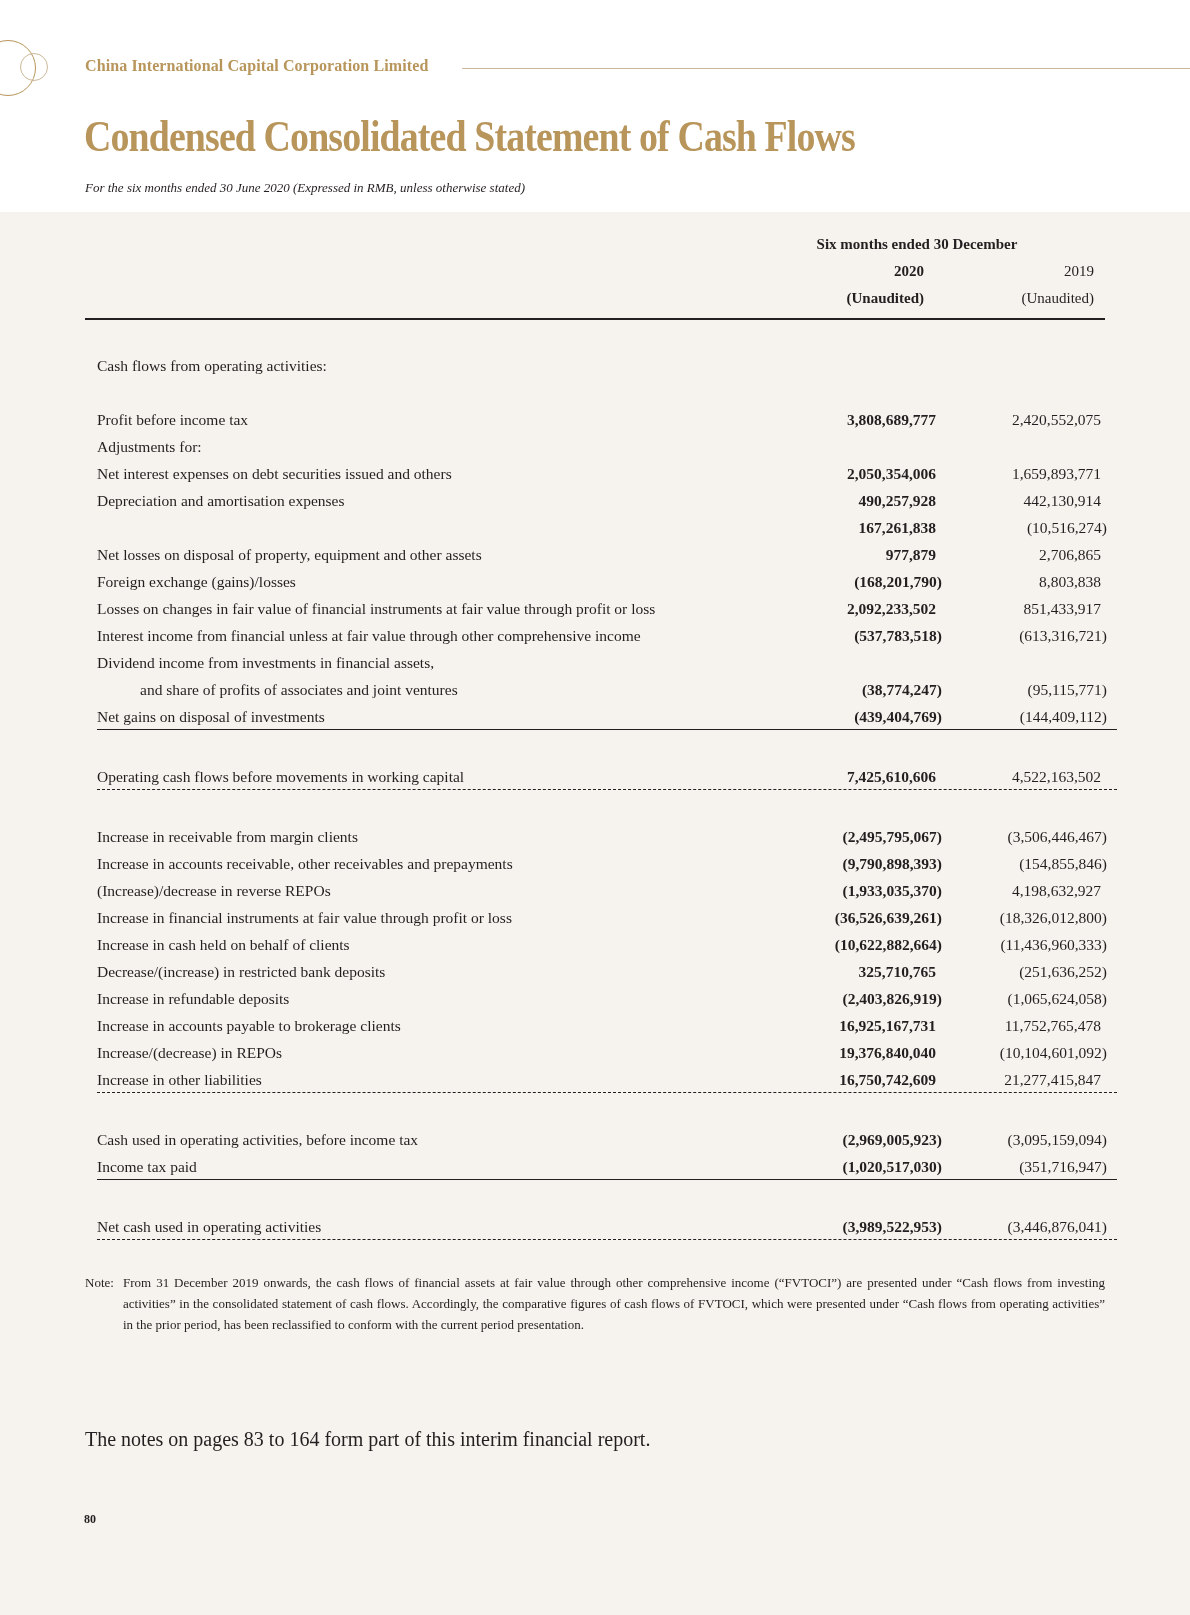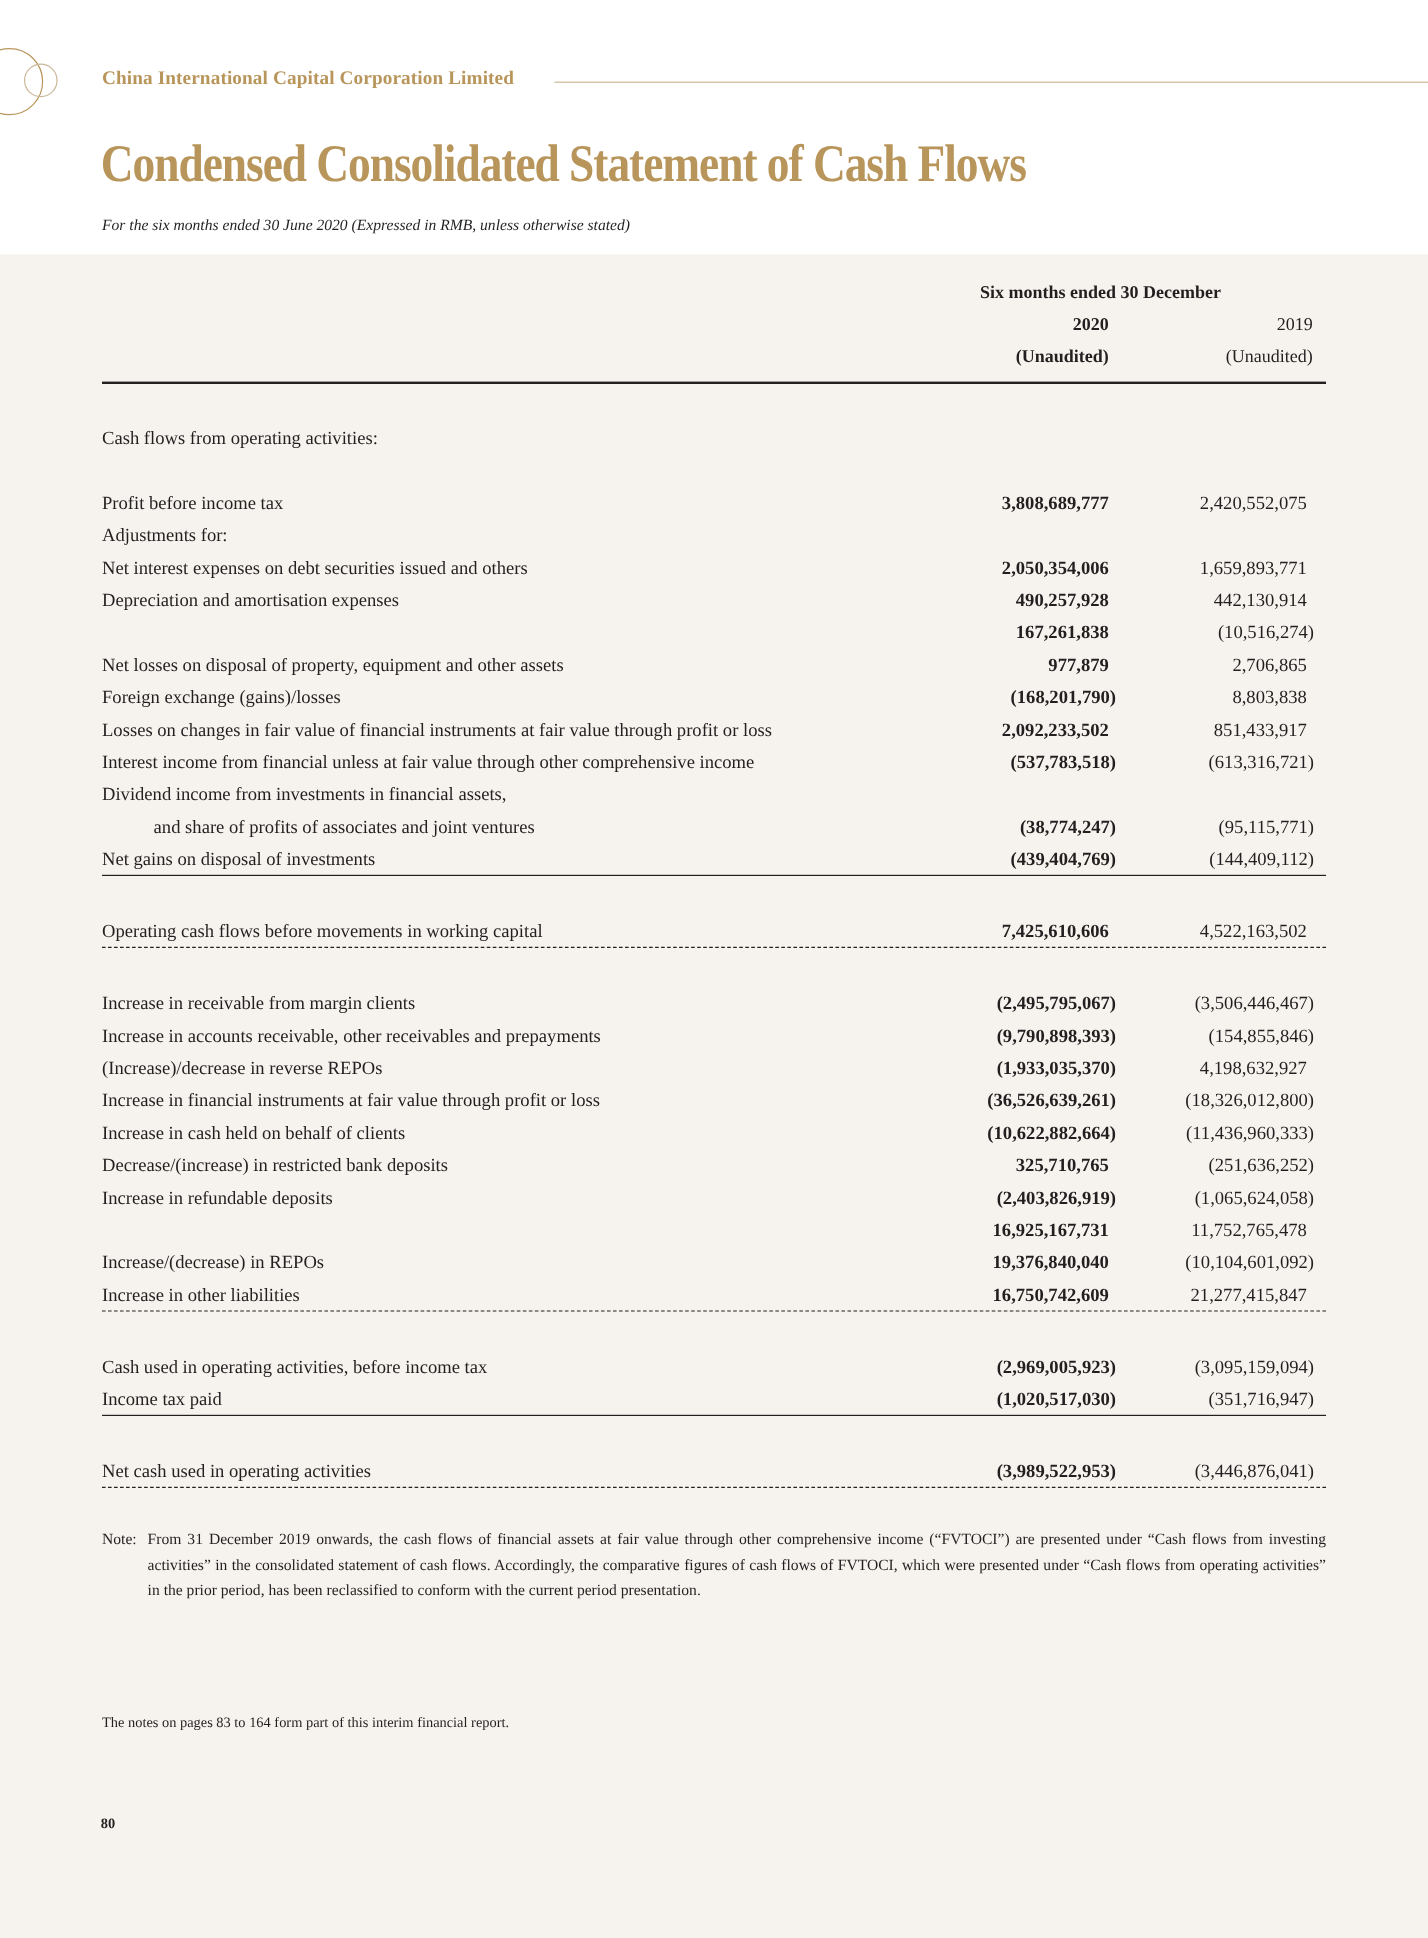--- a/index.html
+++ b/index.html
@@ -18,34 +18,34 @@
 
   .col-head { position: absolute; font-size: 15px; text-align: right; }
   .period { left: 800px; top: 236px; width: 234px; text-align: center; font-weight: bold; }
   .y2020 { left: 760px; top: 263px; width: 164px; font-weight: bold; }
   .y2019 { left: 940px; top: 263px; width: 154px; }
   .a2020 { left: 760px; top: 290px; width: 164px; font-weight: bold; }
   .a2019 { left: 940px; top: 290px; width: 154px; }
   .head-rule { position: absolute; left: 85px; top: 318px; width: 1020px; height: 2px; background: #231f20; }
 
   .rows { position: absolute; left: 85px; top: 0; width: 1020px; }
-  .row { position: absolute; left: 0; width: 1020px; height: 27px; font-size: 15.5px; line-height: 27px; }
+  .row { position: absolute; left: 12px; width: 1020px; height: 27px; font-size: 15.5px; line-height: 27px; }
   .row .label { position: absolute; left: 0; white-space: nowrap; }
   .row .label.indent { left: 18px; margin-left: 25px; }
   .row .v1 { position: absolute; right: 175px; font-weight: bold; white-space: nowrap; }
   .row .v2 { position: absolute; right: 10px; white-space: nowrap; }
   .row .v1.pos { right: 181px; }
   .row .v2.pos { right: 16px; }
   .row.solid { border-bottom: 1px solid #231f20; }
   .row.dashed { border-bottom: 1px dashed #231f20; }
 
   .note { position: absolute; left: 85px; top: 1272px; width: 1020px; font-size: 13px; line-height: 21px; text-align: justify; }
   .note .tag { position: absolute; left: 0; top: 0; }
   .note .body { margin-left: 38px; text-align: justify; }
-  .footer-note { position: absolute; left: 85px; top: 1428px; font-size: 12px; }
+  .footer-note { position: absolute; left: 85px; top: 1428px; font-size: 20px; }
   .page-no { position: absolute; left: 84px; top: 1512px; font-size: 12px; font-weight: bold; }
 </style>
 </head>
 <body>
 
 <div class="top">
   <div class="logo"></div>
   <div class="logo2"></div>
   <div class="company">China International Capital Corporation Limited</div>
   <div class="company-line"></div>
@@ -155,20 +155,21 @@
     <span class="label">Decrease/(increase) in restricted bank deposits</span>
     <span class="v1 pos">325,710,765</span>
     <span class="v2">(251,636,252)</span>
   </div>
   <div class="row" style="top:985px">
     <span class="label">Increase in refundable deposits</span>
     <span class="v1">(2,403,826,919)</span>
     <span class="v2">(1,065,624,058)</span>
   </div>
   <div class="row" style="top:1012px">
+    <span class="label">Increase in accounts payable to brokerage clients</span>
     <span class="v1 pos">16,925,167,731</span>
     <span class="v2 pos">11,752,765,478</span>
   </div>
   <div class="row" style="top:1039px">
     <span class="label">Increase/(decrease) in REPOs</span>
     <span class="v1 pos">19,376,840,040</span>
     <span class="v2">(10,104,601,092)</span>
   </div>
   <div class="row dashed" style="top:1066px">
     <span class="label">Increase in other liabilities</span>

